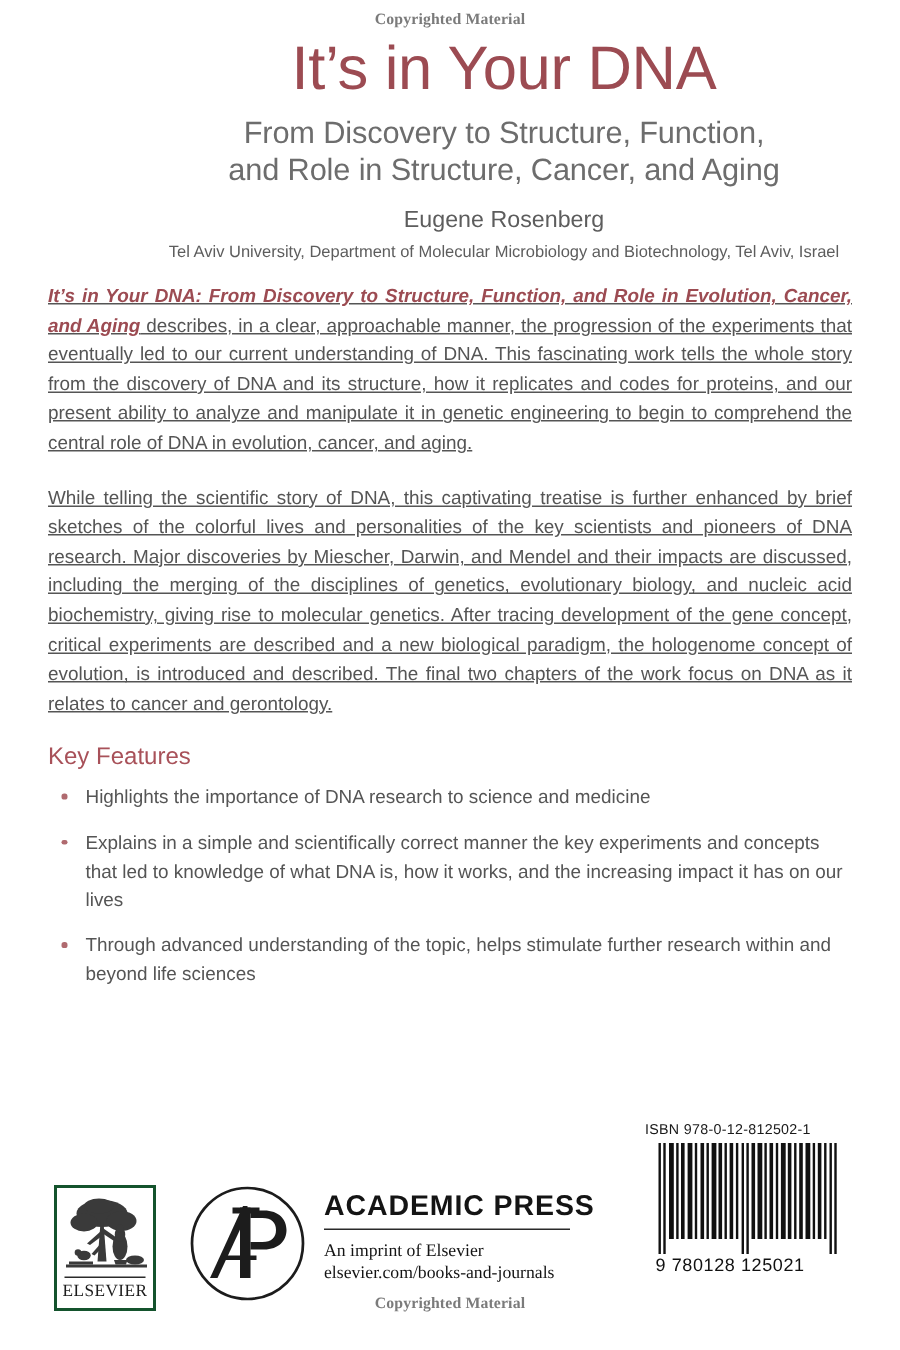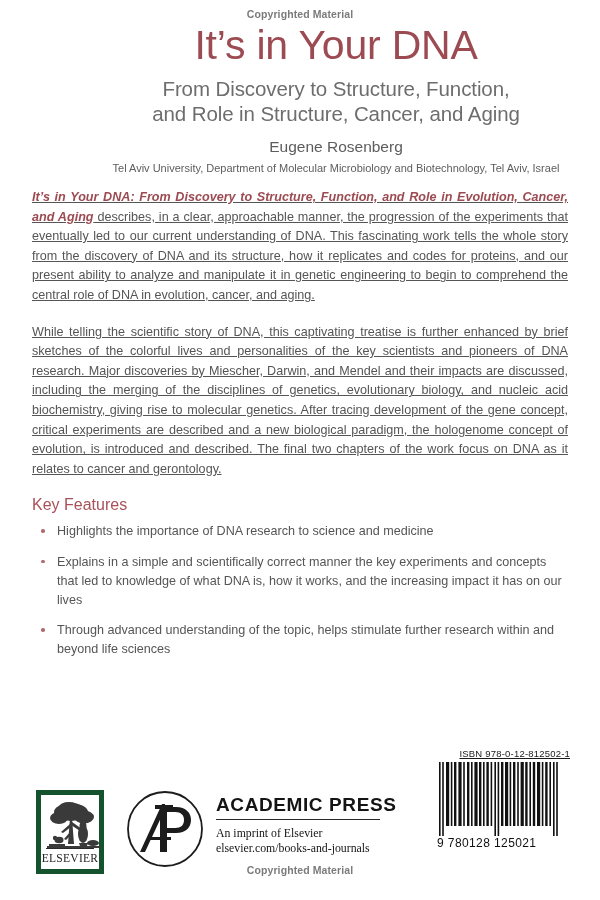--- a/index.html
+++ b/index.html
@@ -26,20 +26,21 @@
   
   .copy-banner {
     position: absolute;
     left: 0;
     width: 600px;
     text-align: center;
     font-size: 10.5px;
     font-weight: bold;
     color: #7b7b7b;
     letter-spacing: 0.1px;
+    font-family: Liberation Serif, serif;
   }
   .copy-top { top: 8px; }
   .copy-bottom { top: 864px; }
 
   
   .title-block {
     position: absolute;
     top: 20px;
     left: 0;
     width: 600px;
@@ -135,21 +136,21 @@
     height: 130px;
   }
 
   
   .elsevier-logo {
     position: absolute;
     left: 36px;
     top: 44px;
     width: 68px;
     height: 84px;
-    border: 5px solid #14532d;
+    border: 2px solid #14532d;
     box-sizing: border-box;
     background: #ffffff;
   }
   .elsevier-logo .tree-art {
     position: absolute;
     left: 4px;
     top: 3px;
     width: 58px;
     height: 58px;
   }
@@ -214,25 +215,24 @@
   
   .isbn-block {
     position: absolute;
     left: 430px;
     top: 2px;
     width: 140px;
   }
   .isbn-text {
     font-size: 9.5px;
     color: #1a1a1a;
-    text-align: right;
+    text-align: left;
     letter-spacing: 0.2px;
     margin: 0 0 3px 0;
     font-family: "Liberation Sans", sans-serif;
-    text-decoration: underline;
   }
   .barcode-wrap {
     position: relative;
     width: 126px;
     margin-left: 7px;
   }
   .barcode-bars {
     display: block;
     width: 126px;
     height: 74px;

